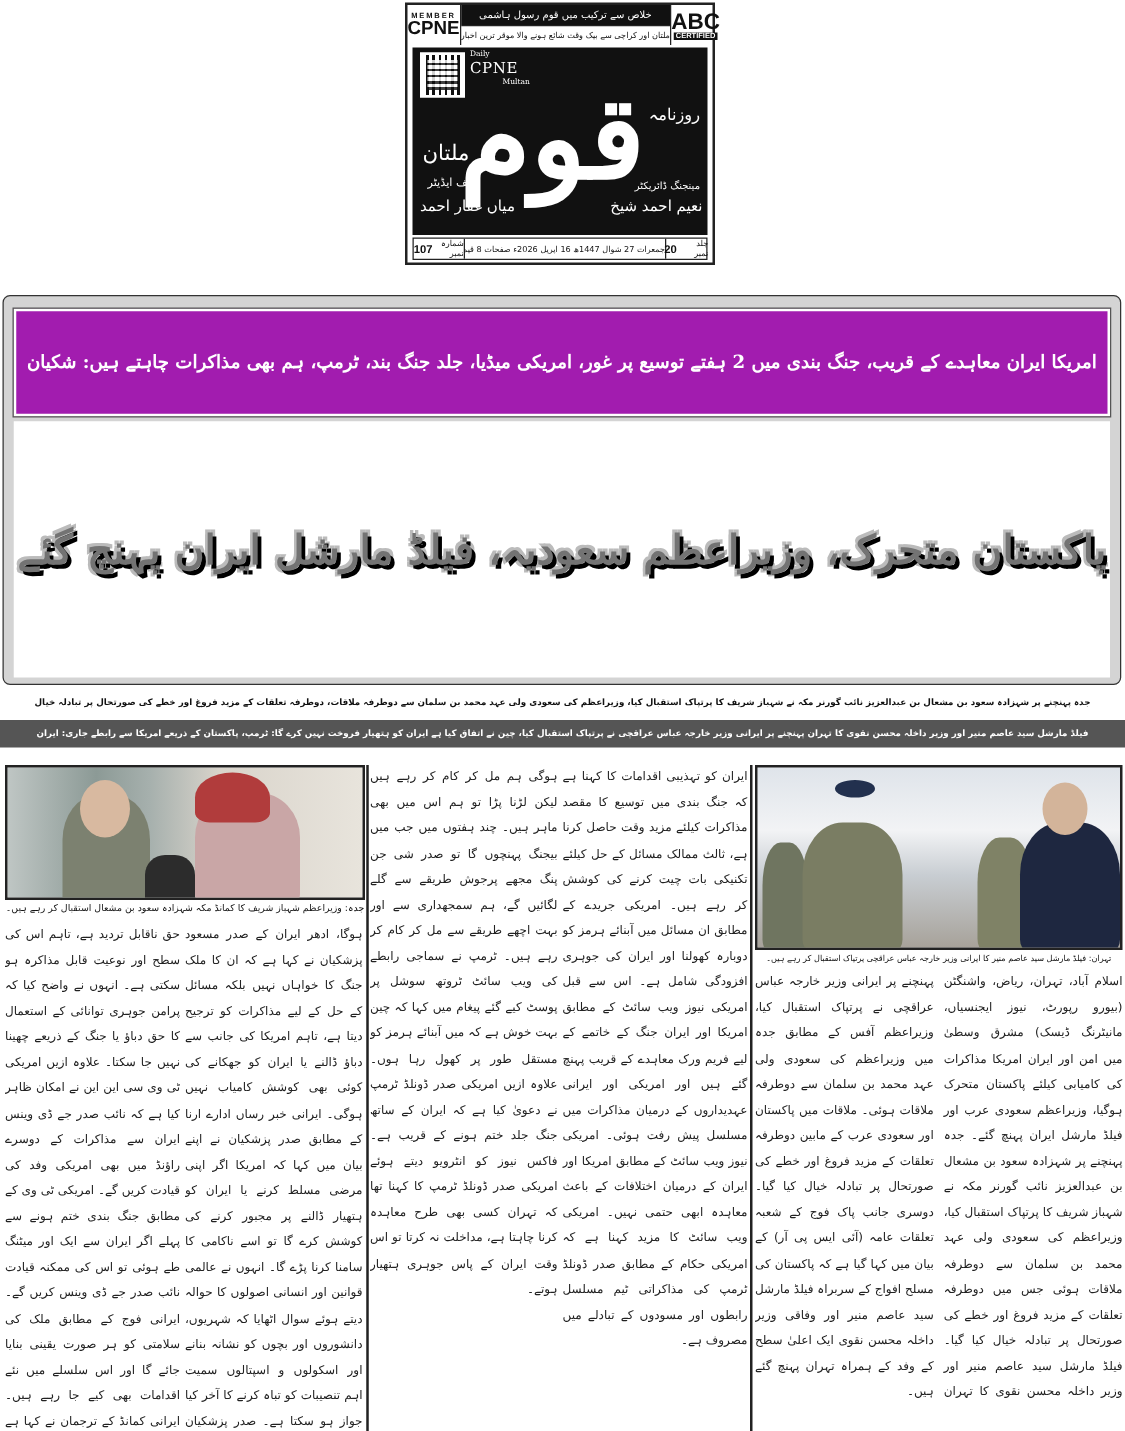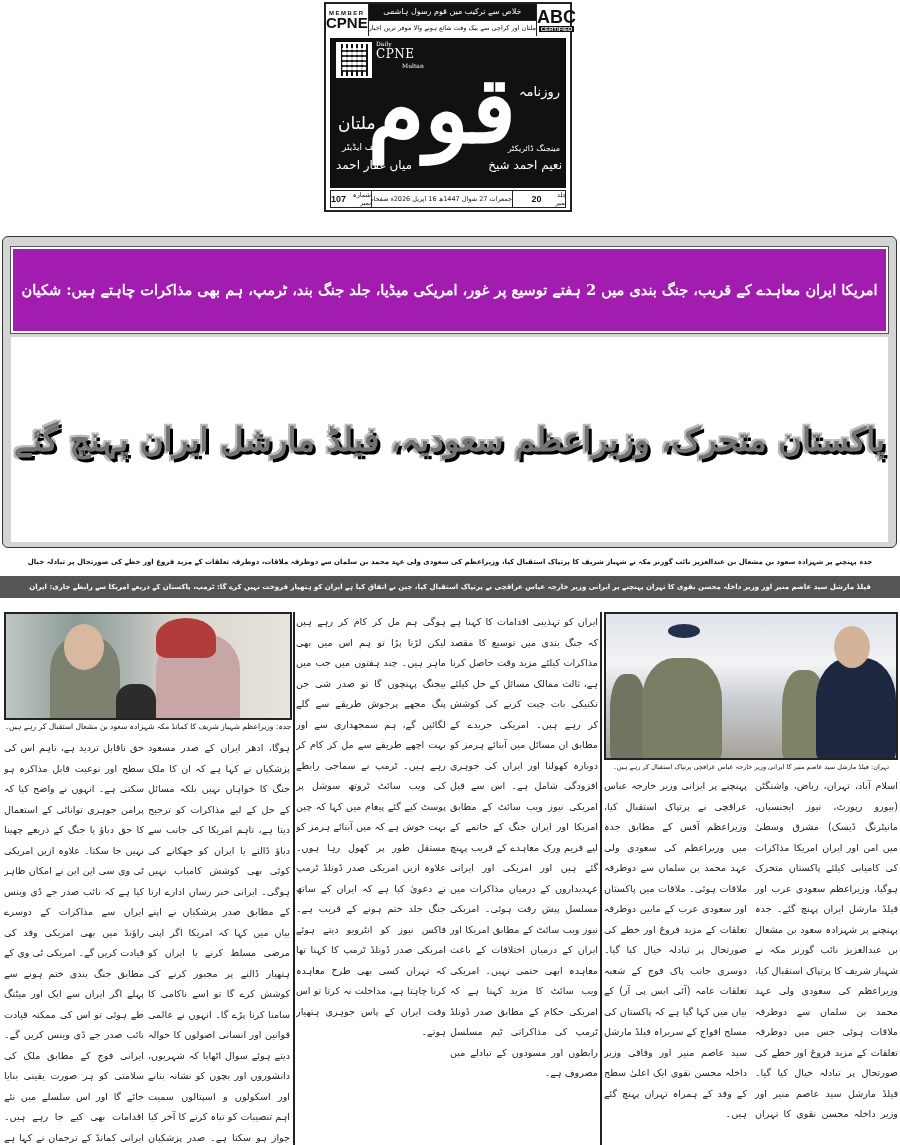--- a/index.html
+++ b/index.html
@@ -28,21 +28,21 @@
   #multan-en { position:absolute; left:72px; top:24px; font-family:"DejaVu Serif", serif; font-size:6px; }
   #logo { position:absolute; left:66px; top:22px; width:120px; font-size:92px; line-height:100px; font-weight:bold; text-align:center; font-family:"DejaVu Serif", serif; }
   #roznama { position:absolute; right:6px; top:46px; font-size:13px; }
   #multan-ur { position:absolute; left:8px; top:53px; font-size:17px;margin-top:22px; }
   #chief-lbl { position:absolute; left:12px; top:104px; font-size:9px; }
   #chief-name { position:absolute; left:6px; top:120px; font-size:12px; }
   #md-lbl { position:absolute; right:6px; top:106px; font-size:8px; }
   #md-name { position:absolute; right:4px; top:120px; font-size:12px; }
   #mast-bottom { position:absolute; left:4px; right:4px; top:186px; height:18px; border:1px solid #222; display:flex; align-items:center; font-size:6.5px; box-sizing:border-box; }
   #mast-bottom .issue { width:40px; border-right:1px solid #222; height:100%; display:flex; align-items:center; justify-content:center; gap:2px; }
-  #mast-bottom .vol { width:32px; border-left:1px solid #222; height:100%; display:flex; align-items:center; justify-content:center; gap:14px;padding-left:20px; }
+  #mast-bottom .vol { width:32px; border-left:1px solid #222; height:100%; display:flex; align-items:center; justify-content:center; gap:14px; }
   #mast-bottom .num { font-weight:bold; font-size:9px; font-family:"Liberation Sans", sans-serif; }
   #mast-bottom .date { flex:1; text-align:center; white-space:nowrap; overflow:hidden; }
 
   
   #banner { position:absolute; left:2px; top:236px; width:895px; height:312px; border:1px solid #333; background:#d4d4d4; box-sizing:border-box; border-radius:6px; }
   #hl1 { position:absolute; left:8px; top:10px; right:8px; height:82px; background:#a21caf; color:#fff; display:flex; align-items:center; justify-content:center;
          font-size:44px; font-weight:bold; line-height:82px; white-space:nowrap; overflow:hidden; border:2px solid #fff; outline:1px solid #555; font-family:"DejaVu Serif", serif; }
   #hl2 { position:absolute; left:8px; top:100px; right:8px; height:205px; background:#fff; display:flex; align-items:center; justify-content:center;
          font-size:104px; font-weight:bold; color:#737373; line-height:205px; white-space:nowrap; overflow:hidden;
          text-shadow: 3px 3px 0 #000, -2px -2px 0 #bbb, 2px -2px 0 #bbb, -2px 2px 0 #bbb; font-family:"DejaVu Serif", serif; }

